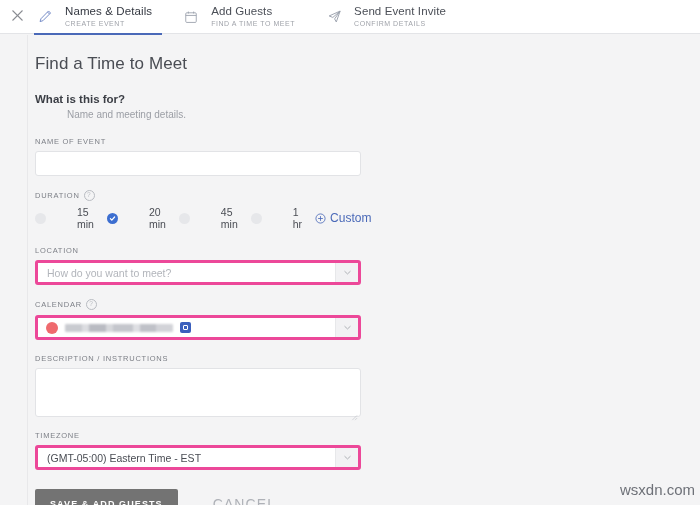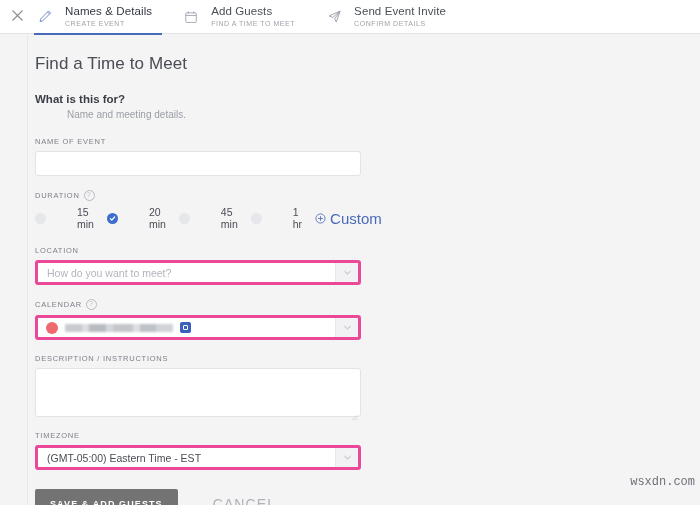--- a/index.html
+++ b/index.html
@@ -222,22 +222,22 @@
     align-items: center;
     justify-content: center;
   }
   .radio.selected .dot {
     background: #3c6ed0;
   }
   .radio.selected .dot svg { display: block; }
   .radio .dot svg { display: none; }
   .custom-opt {
     display: flex;
-    align-items: flex-start;
-    font-size: 15px;
+    align-items: center;
+    font-size: 12px;
     color: #4a69b8;
     margin-right: 0;
   }
   .custom-opt .plus {
     width: 11px;
     height: 11px;
     margin-right: 4px;
     flex: 0 0 auto;
     color: #4a69b8;
   }
@@ -336,24 +336,24 @@
     font-size: 14px;
     letter-spacing: 1.1px;
     text-transform: uppercase;
     margin-left: 29px;
     font-family: "Liberation Sans", sans-serif;
   }
 
   .watermark {
     position: absolute;
     right: 5px;
-    bottom: 16px;
-    font-size: 12px;
+    bottom: 7px;
+    font-size: 15px;
     color: #6e7178;
-    font-family: Liberation Mono, monospace;
+    font-family: Liberation Sans, sans-serif;
   }
 </style>
 </head>
 <body>
 
 <div class="app">
 
   <div class="topnav">
 
     <div class="close-btn">

